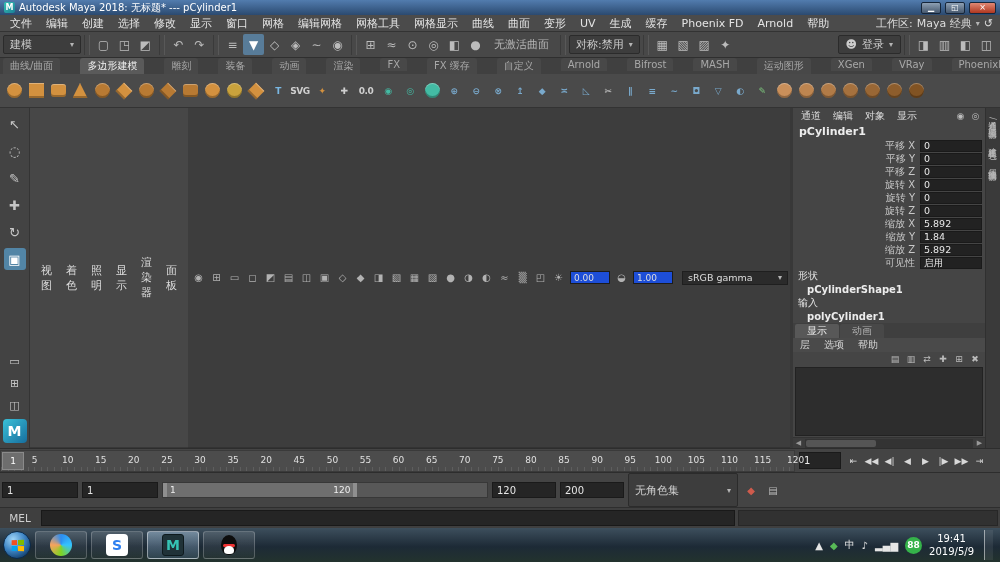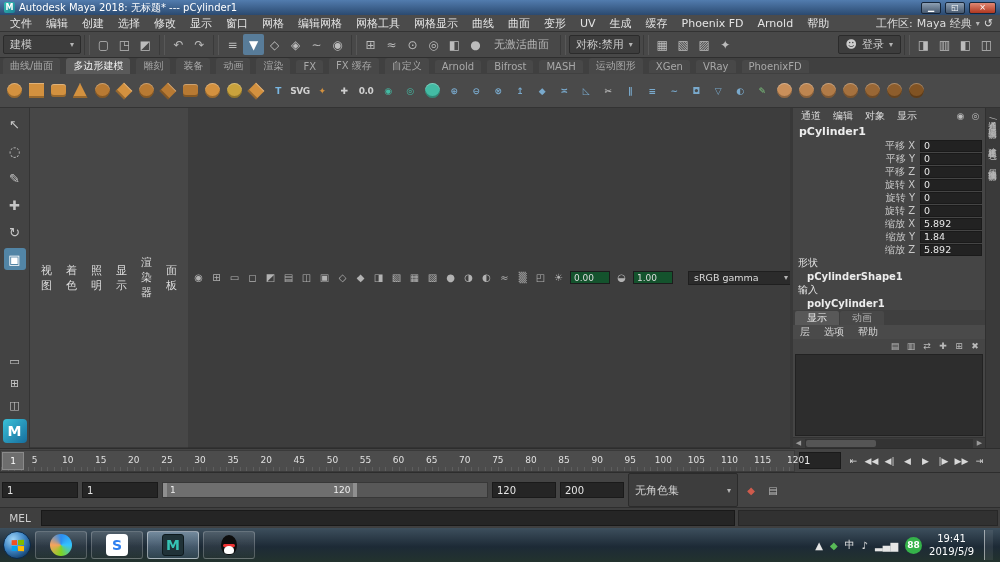--- a/index.html
+++ b/index.html
@@ -20,21 +20,21 @@
 .statusline{flex:0 0 26px;background:#484848;border-bottom:1px solid #2f2f2f;display:flex;align-items:center;padding:0 3px}
 .dd{height:19px;background:#3d3d3d;border:1px solid #2b2b2b;border-radius:2px;display:flex;align-items:center;gap:5px;padding:0 6px}
 .mode-dd{width:78px;justify-content:space-between}
 .sep{width:6px;height:20px;border-left:1px solid #3a3a3a;border-right:1px solid #585858;margin:0 3px}
 .sicon{width:21px;height:21px;display:flex;align-items:center;justify-content:center;font-size:12px;color:#bcbcbc;border-radius:2px}
 .sicon.active{background:#587c99;color:#fff}
 .sl-label{color:#b5b5b5;padding:0 8px;white-space:nowrap}
 .spacer{flex:1}
 .login{height:19px;display:flex;align-items:center;gap:5px;background:#3d3d3d;border:1px solid #2b2b2b;border-radius:2px;padding:0 7px}
 
-.shelftabs{flex:0 0 16px;background:#404040;display:flex;align-items:center;padding:0 3px;gap:6px}
+.shelftabs{flex:0 0 16px;background:#404040;display:flex;align-items:flex-start;padding:0 3px;gap:20px}
 .shelf-tab{font-size:10px;color:#a8a8a8;background:#484848;padding:1px 7px;border-radius:3px 3px 0 0;white-space:nowrap}
 .shelf-tab.active{background:#5a5a5a;color:#f0f0f0}
 .shelfrow{flex:0 0 34px;background:#4a4a4a;border-bottom:1px solid #333;display:flex;align-items:center;padding:0 3px}
 .shicon{width:22px;height:30px;display:flex;align-items:center;justify-content:center}
 .shp{width:15px;height:15px;display:flex;align-items:center;justify-content:center;color:#fff;font-size:9px;font-weight:bold}
 .shp:not(.x){box-shadow:inset 0 -2px rgba(0,0,0,.28),inset 0 1px rgba(255,255,255,.3)}
 .shp.c{border-radius:50%}
 .shp.r{border-radius:3px;height:13px}
 .shp.d{transform:rotate(45deg);width:12px;height:12px}
 .shp.t{clip-path:polygon(50% 0,100% 100%,0 100%)}
@@ -45,22 +45,22 @@
 .tbicon{width:22px;height:22px;display:flex;align-items:center;justify-content:center;font-size:13px;color:#c6c6c6;border-radius:3px}
 .tbicon.active{background:#5285a6;color:#fff}
 .tbicon.small{height:17px;font-size:11px}
 .tbspacer{flex:1}
 .maya-logo{width:24px;height:24px;border-radius:4px;background:linear-gradient(135deg,#39c1d8,#176e9e);color:#fff;font-weight:bold;font-size:14px;display:flex;align-items:center;justify-content:center}
 .vp-col{flex:0 0 760px;width:760px;display:flex;min-width:0}
 .panelmenus{flex:0 0 17px;background:#474747;border-bottom:1px solid #383838;display:flex;align-items:center;padding:0 4px}
 .pmenu{padding:0 7px;color:#ddd}
 .vptoolbar{flex:0 0 17px;background:#3d3d3d;border-bottom:1px solid #333;display:flex;align-items:center;padding:0 2px;gap:1px}
 .vpicon{width:17px;height:15px;display:flex;align-items:center;justify-content:center;font-size:10px;color:#b2b2b2}
-.vpfield{width:40px;height:13px;background:#14532d;border:1px solid #1c1c1c;color:#ddd;font-size:9px;display:flex;align-items:center;padding:0 3px;margin:0 2px}
-.vpdd{height:14px;background:#2b2b2b;border:1px solid #1f1f1f;display:flex;align-items:center;justify-content:space-between;padding:0 5px;font-size:9.5px;color:#ddd;margin-left:12px;width:106px}
+.vpfield{width:40px;height:13px;background:#1d4ed8;border:1px solid #1c1c1c;color:#ddd;font-size:9px;display:flex;align-items:center;padding:0 3px;margin:0 2px}
+.vpdd{height:14px;background:#2b2b2b;border:1px solid #1f1f1f;display:flex;align-items:center;justify-content:space-between;padding:0 5px;font-size:9.5px;color:#ddd;margin-left:6px;width:106px}
 .view{flex:1;position:relative;background:linear-gradient(#5f5f5f,#535353);overflow:hidden}
 .view svg{position:absolute;left:0;top:0}
 .persp{position:absolute;left:50%;bottom:8px;transform:translateX(-50%);font-size:14px;color:#d6d6d6}
 .splitter{flex:0 0 3px;background:#383838}
 
 .cbox{flex:0 0 192px;width:192px;background:#454545;display:flex;flex-direction:column;font-size:10px;min-height:0}
 .cb-menus{height:16px;display:flex;align-items:center;padding:0 2px}
 .cb-menu{padding:0 6px;color:#ddd}
 .cb-corner{margin-left:auto;display:flex}
 .cb-corner .sicon{width:15px;height:14px;font-size:9px}
@@ -558,20 +558,24 @@
           <span class="cb-value">5.892</span>
         </div>
         <div class="cb-row">
           <span class="cb-label">缩放 Y</span>
           <span class="cb-value">1.84</span>
         </div>
         <div class="cb-row">
           <span class="cb-label">缩放 Z</span>
           <span class="cb-value">5.892</span>
         </div>
+        <div class="cb-row">
+          <span class="cb-label">可见性</span>
+          <span class="cb-value">启用</span>
+        </div>
       <div class="cb-sec">形状</div>
       <div class="cb-node">pCylinderShape1</div>
       <div class="cb-sec">输入</div>
       <div class="cb-node">polyCylinder1</div>
       <div class="le-tabs">
         <span class="le-tab active">显示</span>
           <span class="le-tab">动画</span>
       </div>
       <div class="le-menus">
         <span class="le-menu">层</span>

